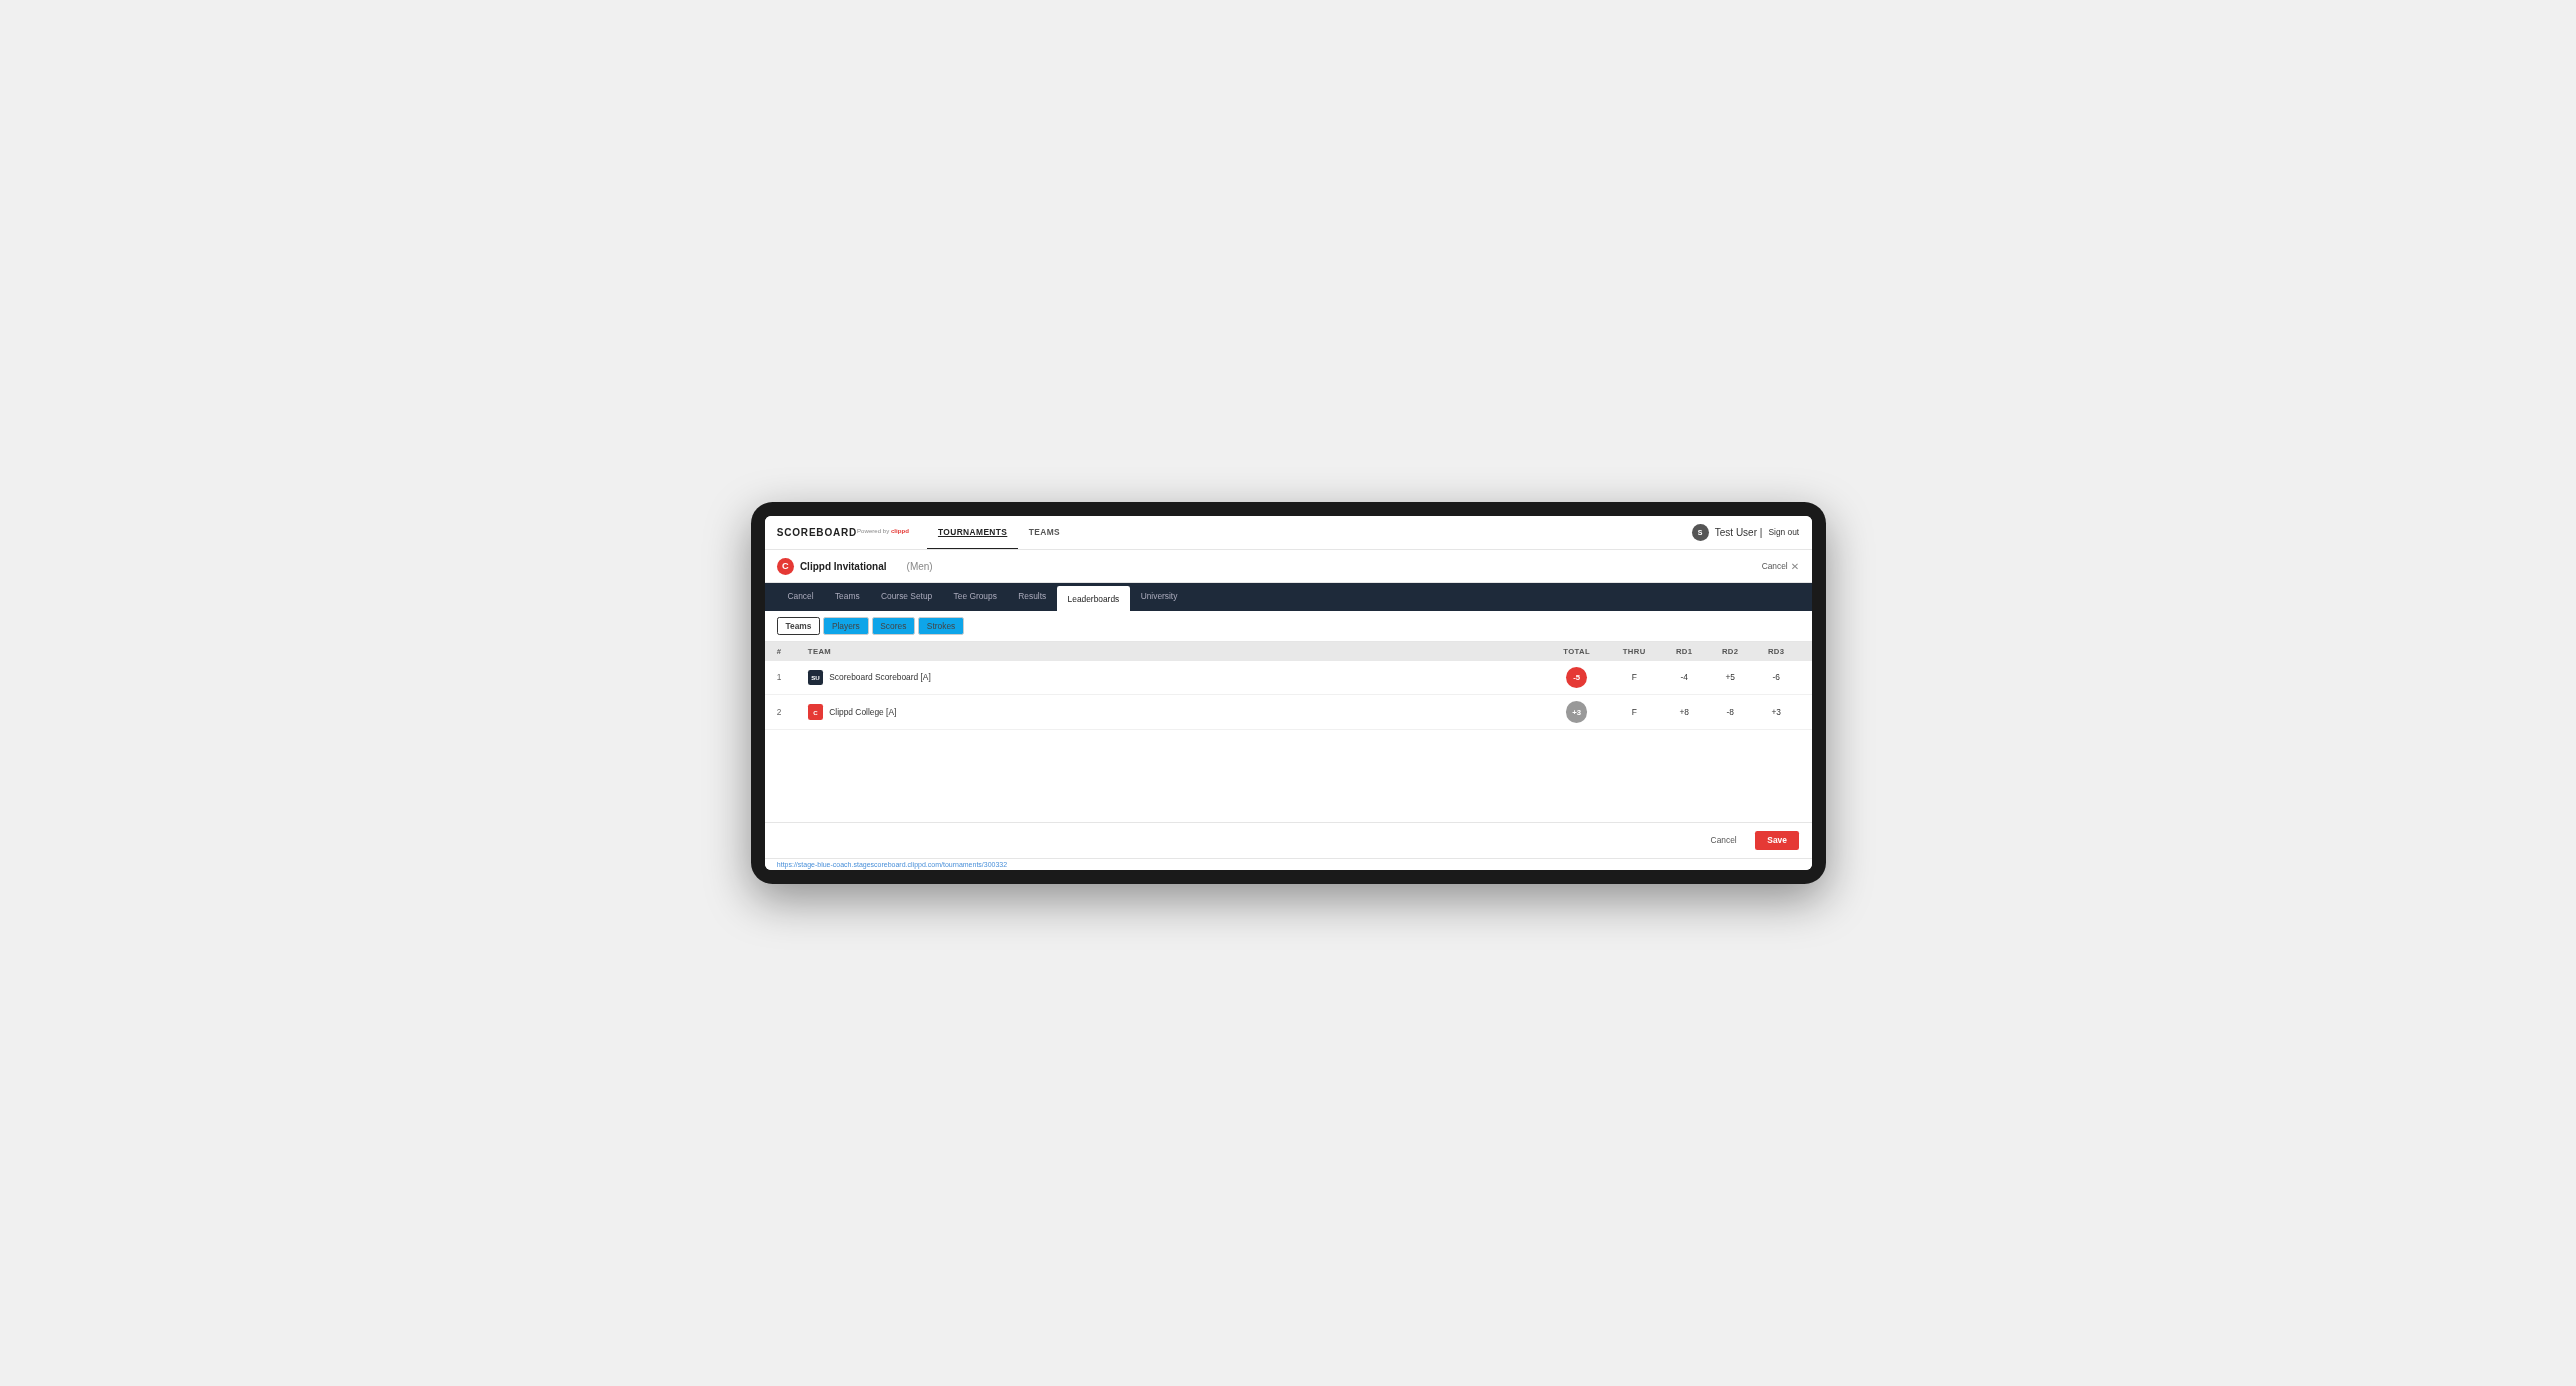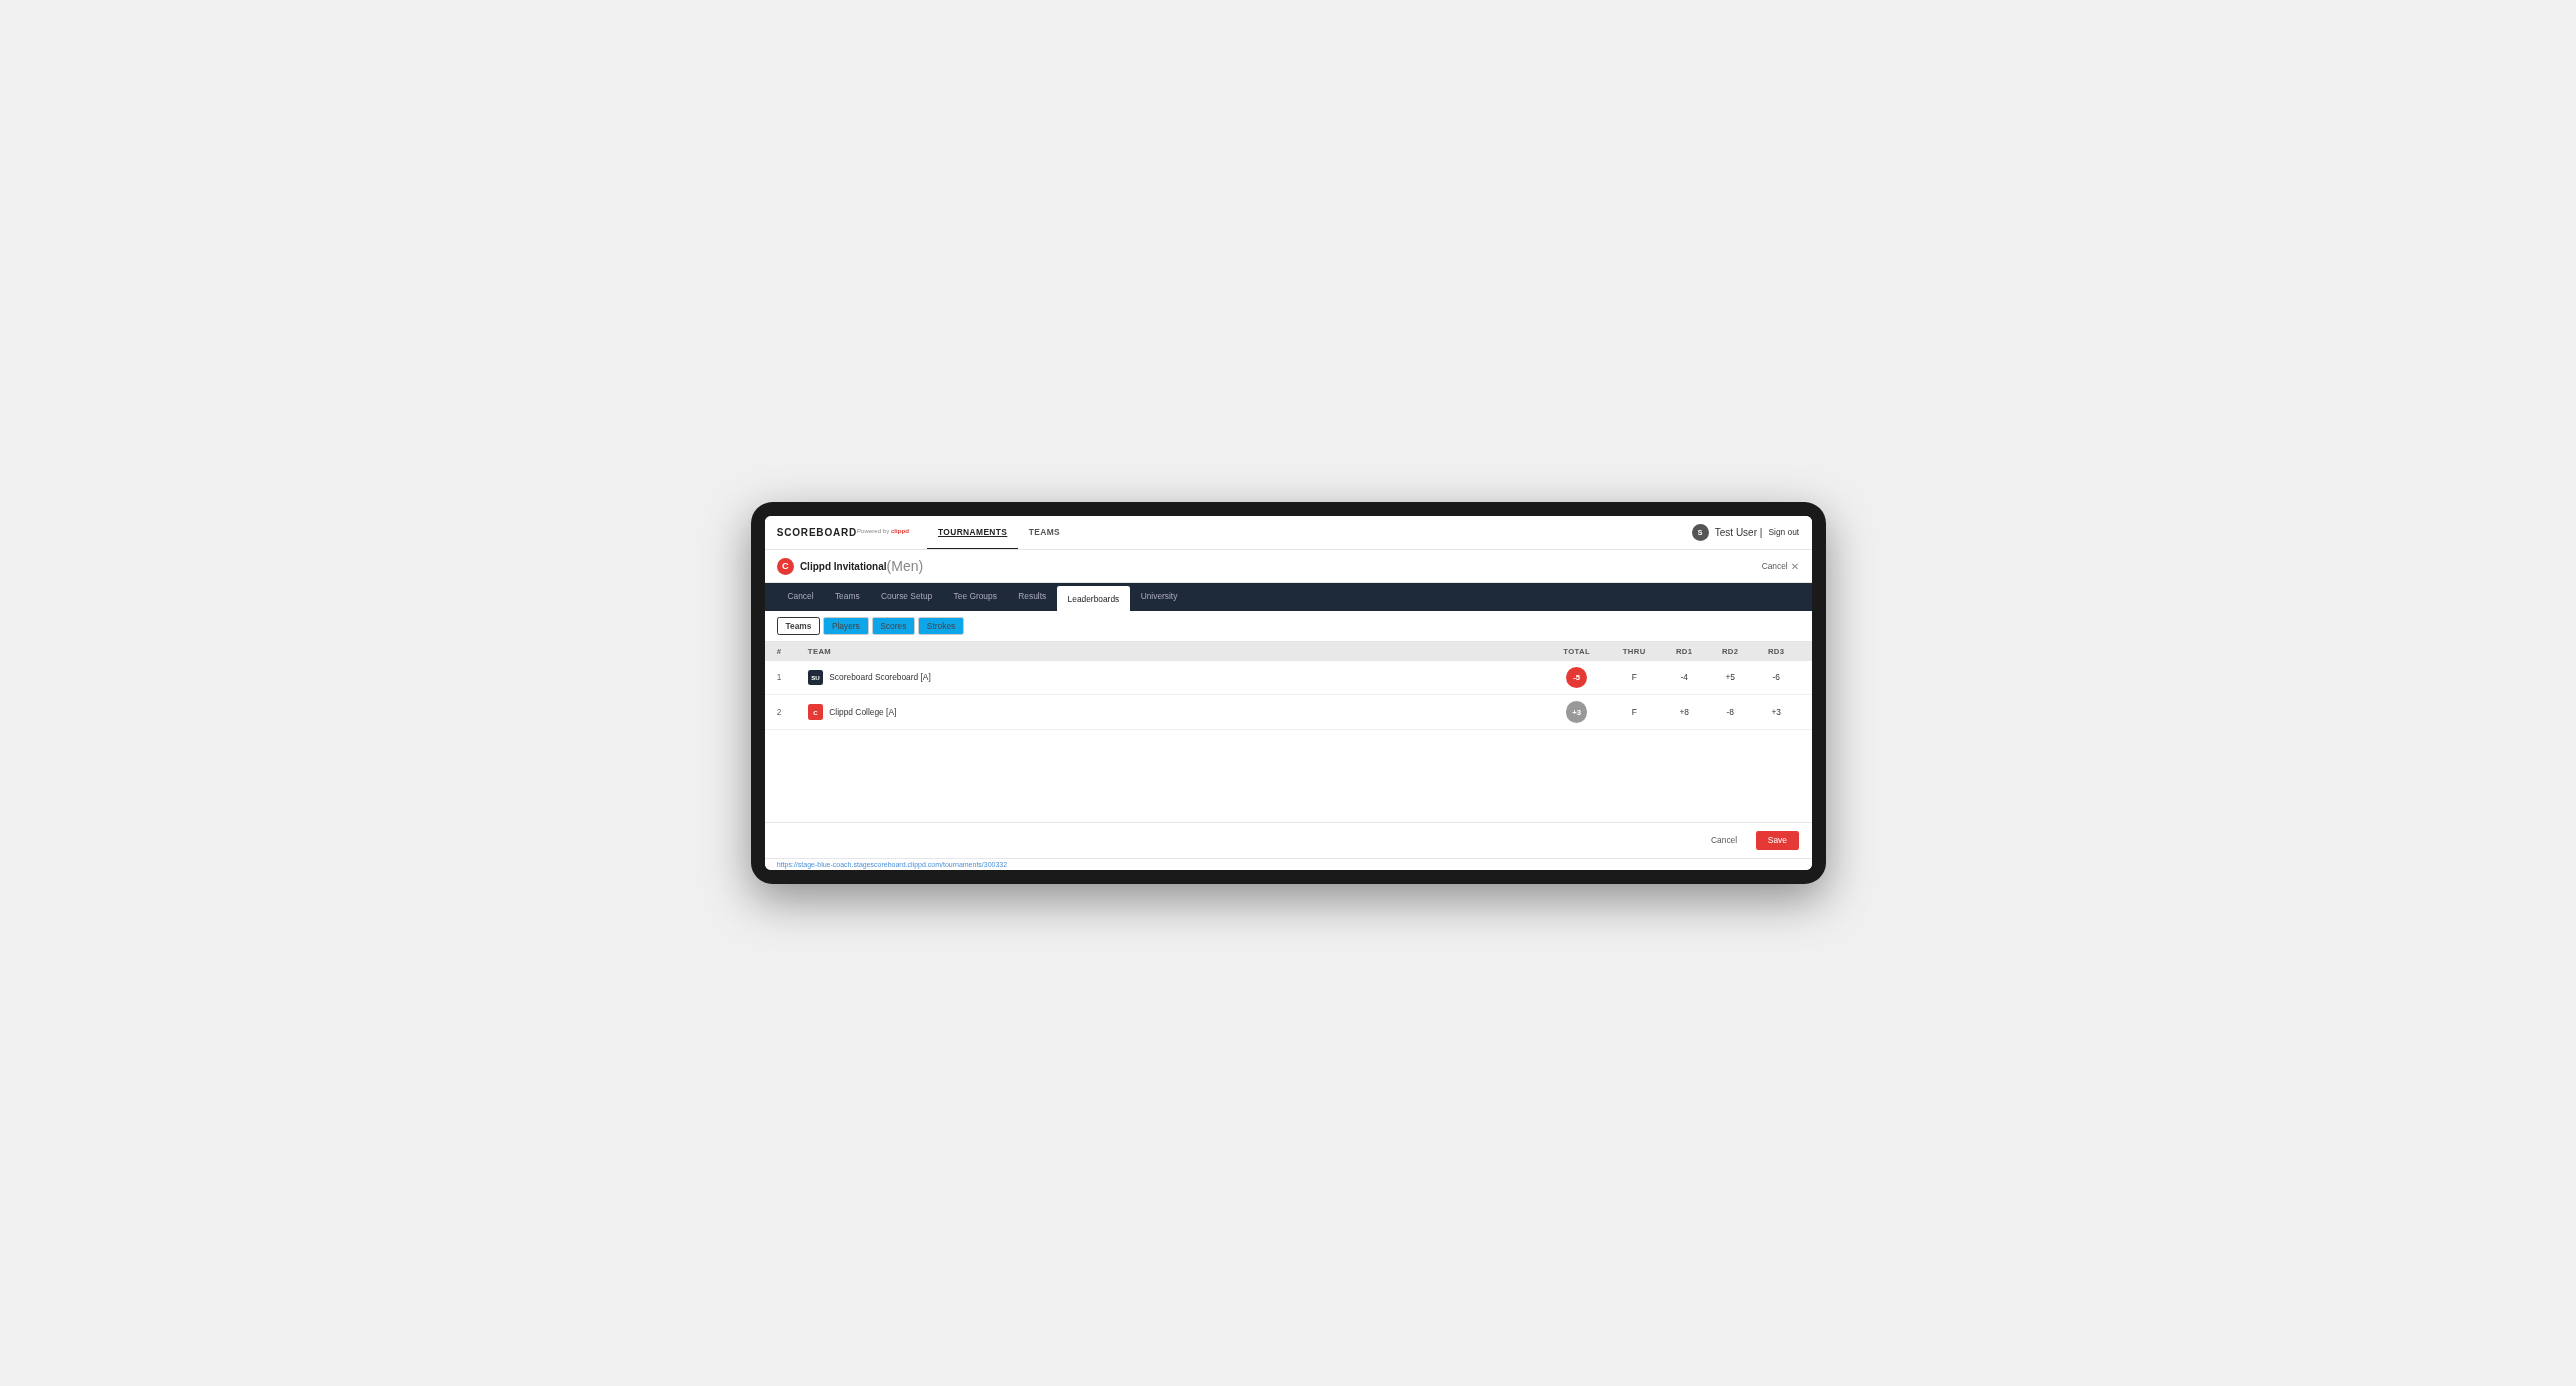--- a/index.html
+++ b/index.html
@@ -163,23 +163,23 @@
       margin-right: 6.1px;
     }
 
     .tournament-name {
       font-size: 10px;
       font-weight: 600;
       color: #222;
     }
 
     .tournament-type {
-      font-size: 14px;
+      font-size: 10px;
       color: #888;
-      margin-left: 0;
+      margin-left: 20px;
     }
 
     .cancel-btn {
       margin-left: auto;
       font-size: 8.4px;
       color: #555;
       cursor: pointer;
       display: flex;
       align-items: center;
       gap: 3.1px;
@@ -334,21 +334,21 @@
     }
 
     .btn-save {
       padding: 4.6px 12.3px;
       font-size: 8.4px;
       border: none;
       background: #e53935;
       color: #fff;
       cursor: pointer;
       border-radius: 2.3px;
-      font-weight: 400;
+      font-weight: 700;
     }
 
     
     .url-bar {
       background: #fff;
       padding: 2.3px 12.3px;
       font-size: 7px;
       color: #4a90d9;
       border-top: 0.8px solid #e5e5e5;
     }

